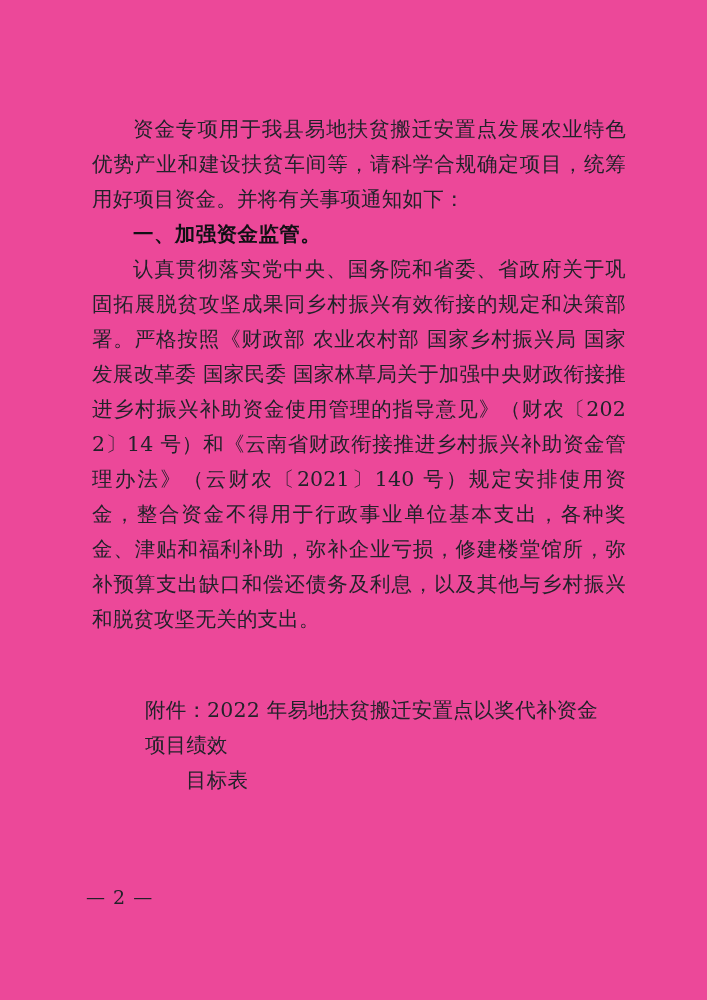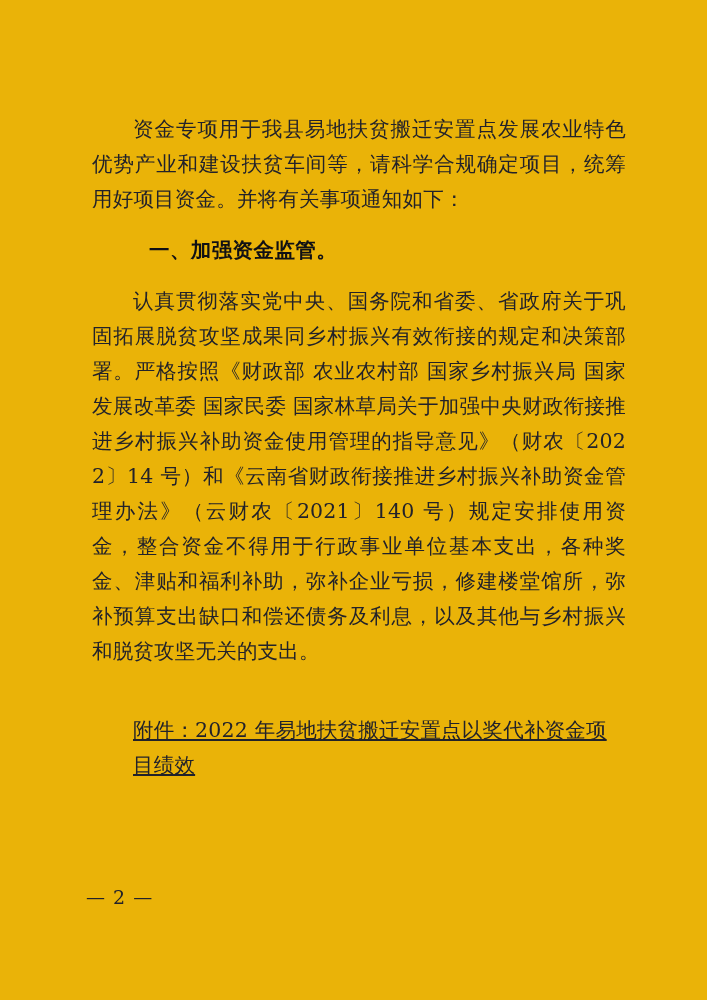--- a/index.html
+++ b/index.html
@@ -16,21 +16,21 @@
     color: #1b1b1f;
     -webkit-font-smoothing: antialiased;
   }
 
   .page {
     position: absolute;
     left: 0;
     top: 0;
     width: 707px;
     height: 1000px;
-    background: #eab308;
+    background: #ec4899;
   }
 
   
   .body-block {
     position: absolute;
     left: 92px;
     top: 112px;
     width: 534px;
   }
 
@@ -50,35 +50,34 @@
   }
 
   
   .heading {
     font-family: "DejaVu Sans", "Liberation Sans", sans-serif;
     font-size: 20.5px;
     line-height: 35px;
     font-weight: 700;
     color: #101014;
     text-indent: 41px;
-    margin: 16px;
+    margin: 0;
     letter-spacing: 0.4px;
   }
 
   
   .attachment {
     font-family: "DejaVu Serif", "Liberation Serif", serif;
     font-size: 20.5px;
     line-height: 35px;
     color: #22222a;
-    margin: 0;
+    margin: 12px;
     padding-left: 41px;
     text-indent: 0;
     letter-spacing: 0.2px;
-    text-decoration: underline;
   }
   .attachment .cont {
     display: block;
     padding-left: 41px;
   }
   .spacer-lg { height: 44px; }
 
   
   .footer {
     position: absolute;
@@ -105,19 +104,20 @@
     <h2 class="heading">一、加强资金监管。</h2>
 
     <p class="para">认真贯彻落实党中央、国务院和省委、省政府关于巩固拓展脱贫攻坚成果同乡村振兴有效衔接的规定和决策部署。严格按照《财政部  农业农村部  国家乡村振兴局  国家发展改革委  国家民委  国家林草局关于加强中央财政衔接推进乡村振兴补助资金使用管理的指导意见》（财农〔2022〕14 号）和《云南省财政衔接推进乡村振兴补助资金管理办法》（云财农〔2021〕140 号）规定安排使用资金，整合资金不得用于行政事业单位基本支出，各种奖金、津贴和福利补助，弥补企业亏损，修建楼堂馆所，弥补预算支出缺口和偿还债务及利息，以及其他与乡村振兴和脱贫攻坚无关的支出。</p>
 
 
 
     <div class="spacer-lg"></div>
 
     <div class="attachment">
       <span>附件：2022 年易地扶贫搬迁安置点以奖代补资金项目绩效</span>
+      <span class="cont">目标表</span>
     </div>
 
   </div>
 
   <div class="footer">— 2 —</div>
 
 </div>
 
 </body></html>

